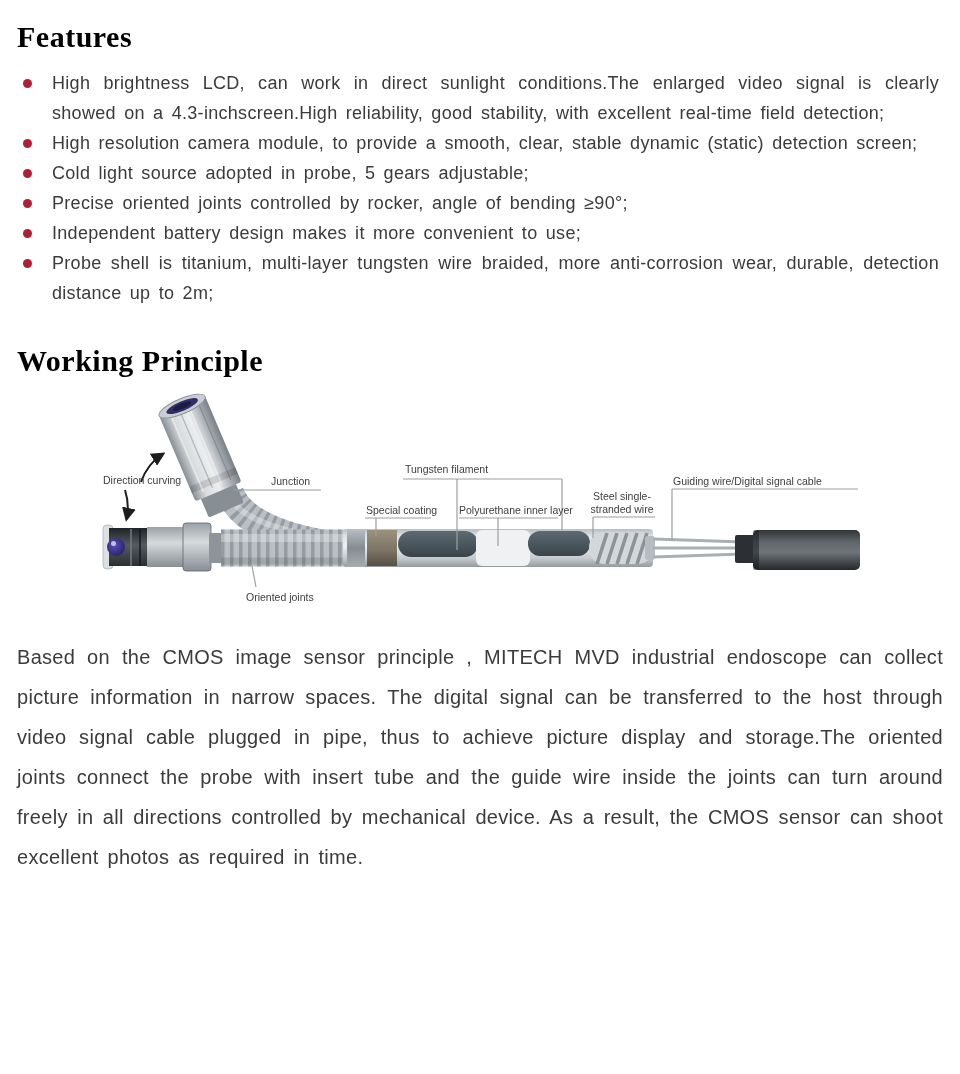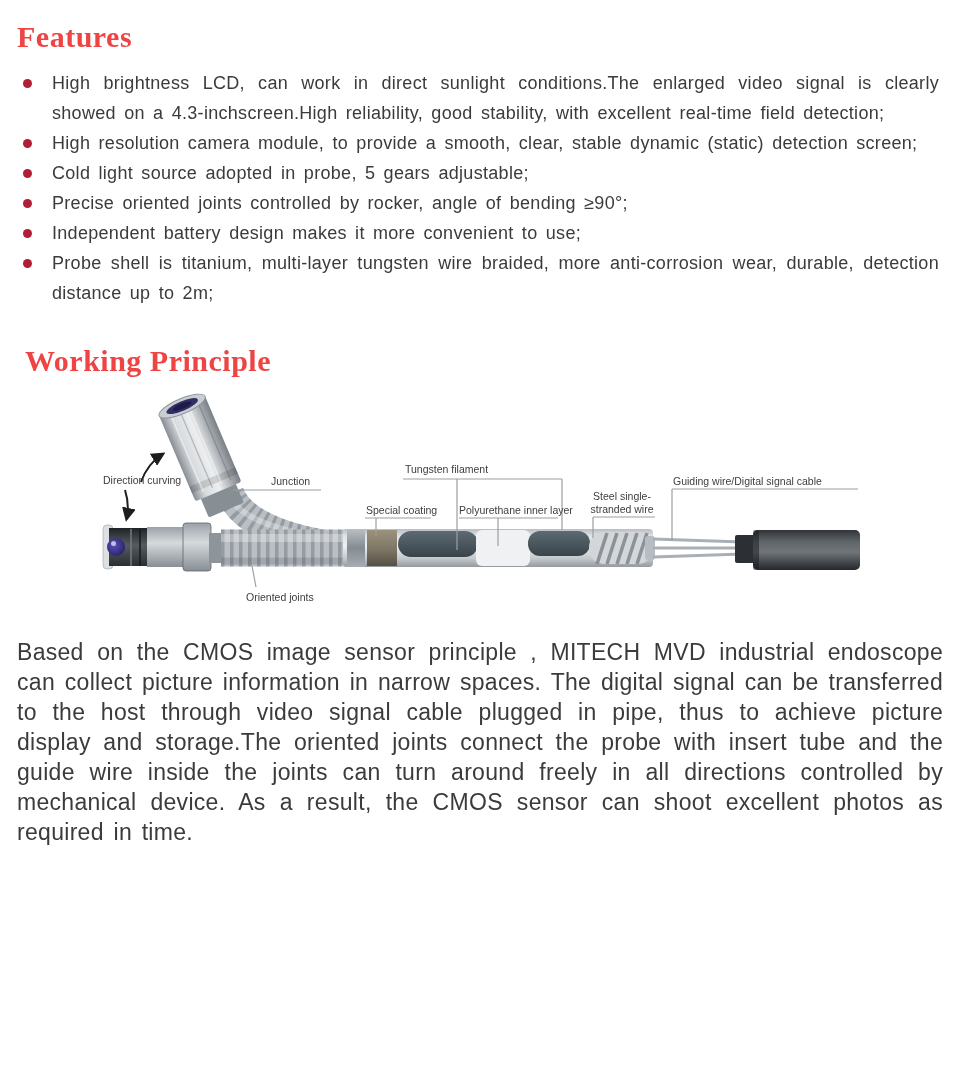--- a/index.html
+++ b/index.html
@@ -7,27 +7,27 @@
     width:960px; height:1074px; overflow:hidden;
     font-family:"Liberation Sans","DejaVu Sans",sans-serif;
     color:#3b3b3b;
     -webkit-font-smoothing:antialiased;
   }
   .page { padding:6px 17px 0 17px; }
 
   .section-title {
     font-family:"Liberation Serif","DejaVu Serif",serif;
     font-weight:700;
-    color:#ef4444;
+    color:#000000;
     font-size:30px;
     line-height:1.1;
     letter-spacing:0.5px;
     margin:14px 0 0 0;
   }
-  #working-principle-title { margin-top:36px;margin-left:8px; }
+  #working-principle-title { margin-top:36px; }
 
   .features-list {
     list-style:none;
     margin:15px 4px 0 0;
     padding:0;
   }
   .features-list li {
     position:relative;
     padding-left:35px;
     font-size:18px;
@@ -51,22 +51,22 @@
   }
   .dlabel {
     font-family:"Liberation Sans","DejaVu Sans",sans-serif;
     font-size:10.5px;
     fill:#3d3d3d;
   }
   .leader { stroke:#9aa0a3; stroke-width:1.2; fill:none; }
 
   .description {
     margin:16px 0 0 0;
-    font-size:23px;
-    line-height:30px;
+    font-size:20px;
+    line-height:40px;
     letter-spacing:0.3px;
     word-spacing:3px;
     text-align:justify;
   }
 </style>
 </head>
 <body>
 
 <div class="page">
 

